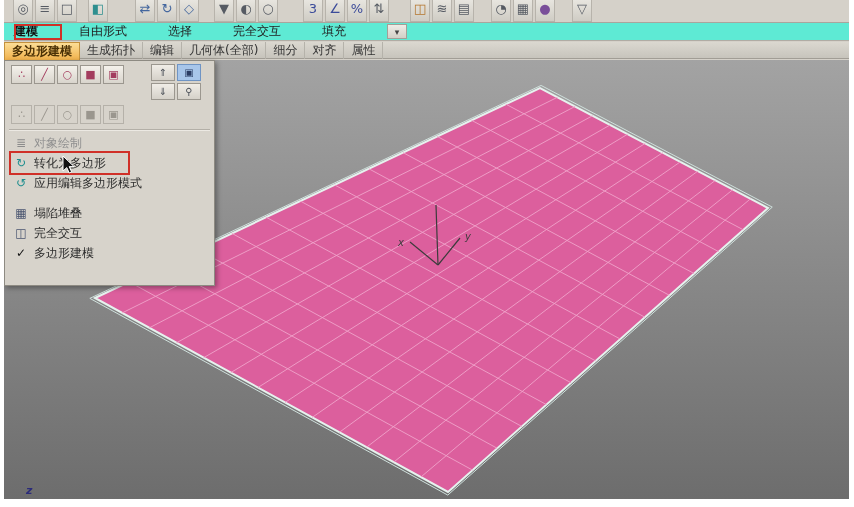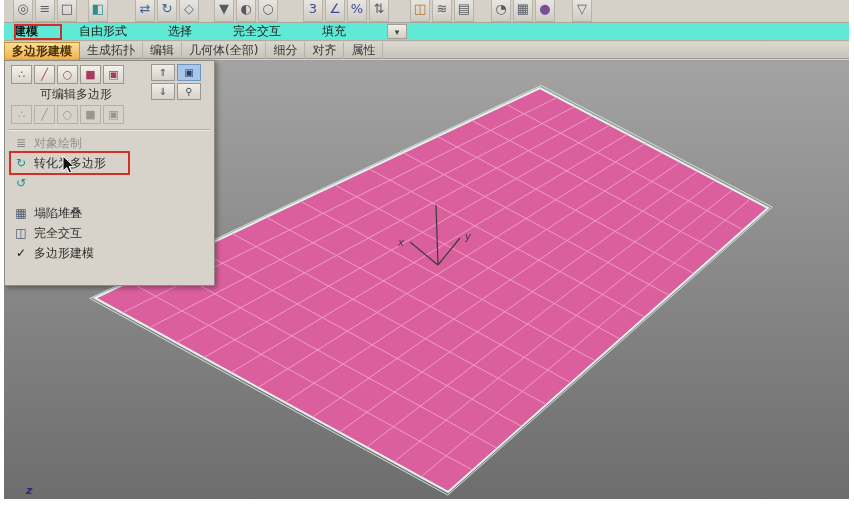--- a/index.html
+++ b/index.html
@@ -176,41 +176,41 @@
         <span class="icon-btn">○</span>
         <span class="icon-btn">■</span>
         <span class="icon-btn">▣</span>
       </div>
     <div class="cluster">
       <span class="mini-btn">⇑</span>
       <span class="mini-btn blue">▣</span>
       <span class="mini-btn">⇓</span>
       <span class="mini-btn">⚲</span>
     </div>
-    <div class="editable-label">可编辑多边形</div>
     <div class="subobj disabled-row" id="subobj-row-disabled">
         <span class="icon-btn disabled">∴</span>
         <span class="icon-btn disabled">╱</span>
         <span class="icon-btn disabled">○</span>
         <span class="icon-btn disabled">■</span>
         <span class="icon-btn disabled">▣</span>
       </div>
     <div class="sep"></div>
 
     <div class="items">
       <div class="fly-item disabled">
         <span class="fi-icon gray">≣</span>
         <span class="fi-label">对象绘制</span>
       </div>
       <div class="fly-item">
         <span class="fi-icon teal">↻</span>
         <span class="fi-label">转化为多边形</span>
       </div>
       <div class="fly-item">
         <span class="fi-icon teal">↺</span>
+        <span class="fi-label">应用编辑多边形模式</span>
       </div>
       <div class="fly-item group-start">
         <span class="fi-icon slate">▦</span>
         <span class="fi-label">塌陷堆叠</span>
       </div>
       <div class="fly-item">
         <span class="fi-icon slate">◫</span>
         <span class="fi-label">完全交互</span>
       </div>
       <div class="fly-item">

